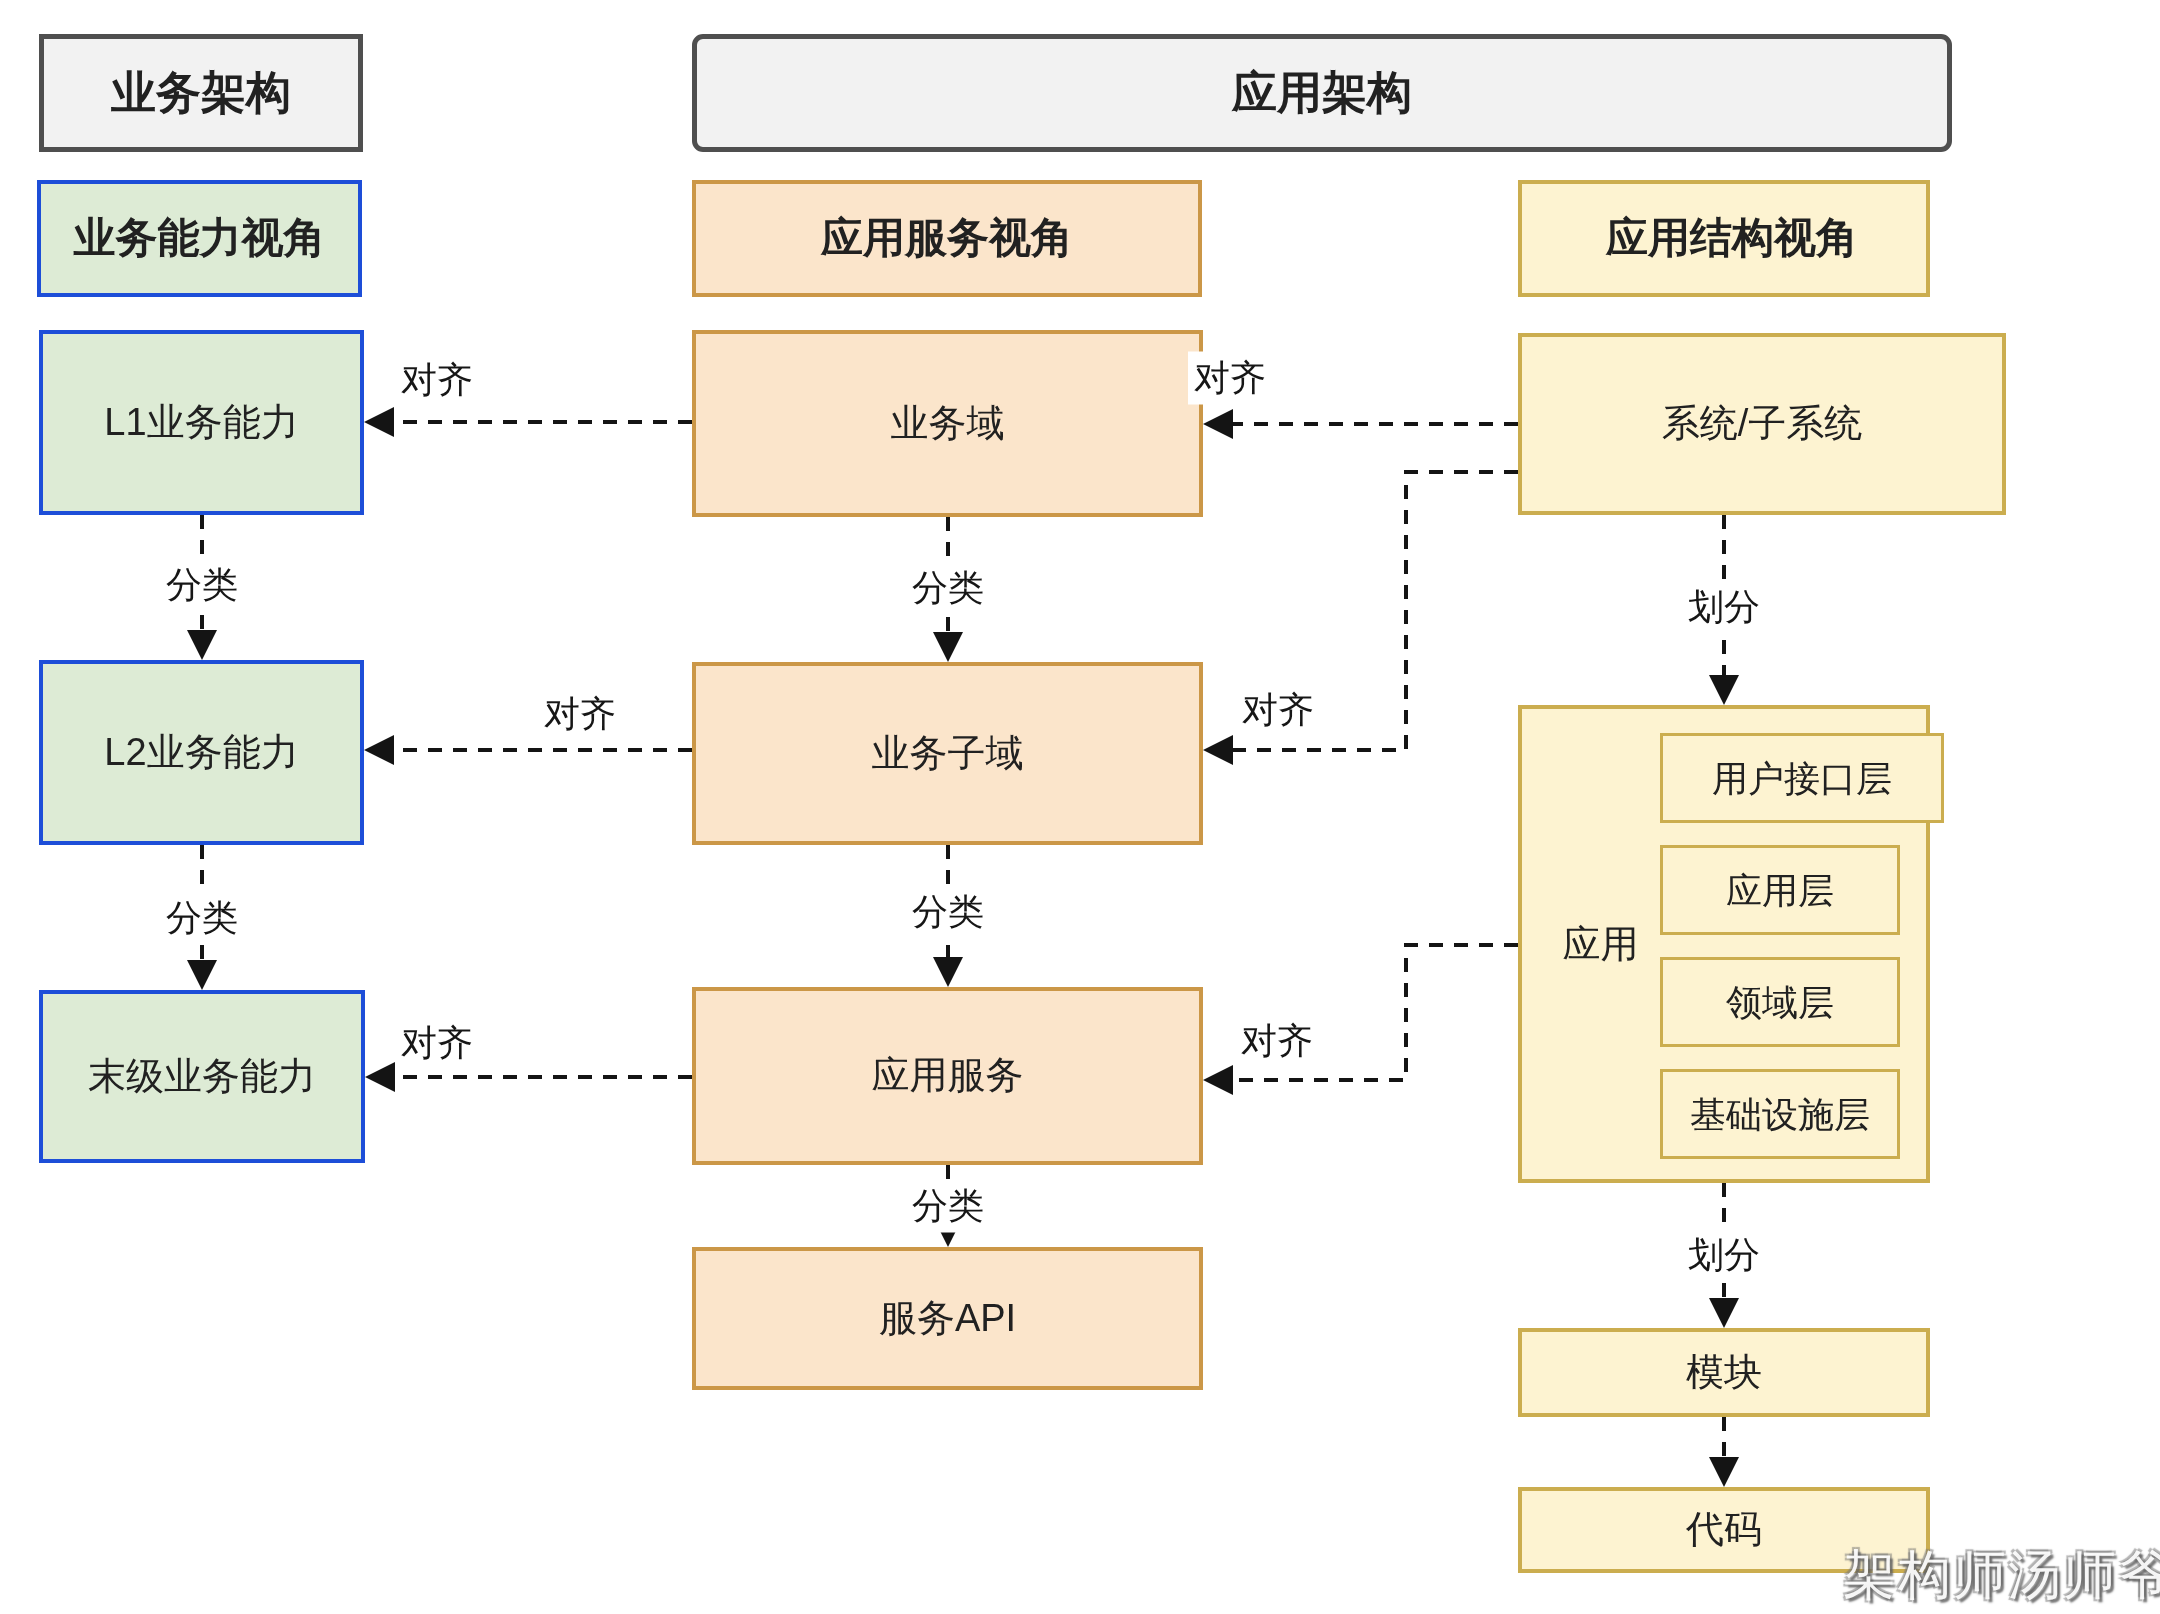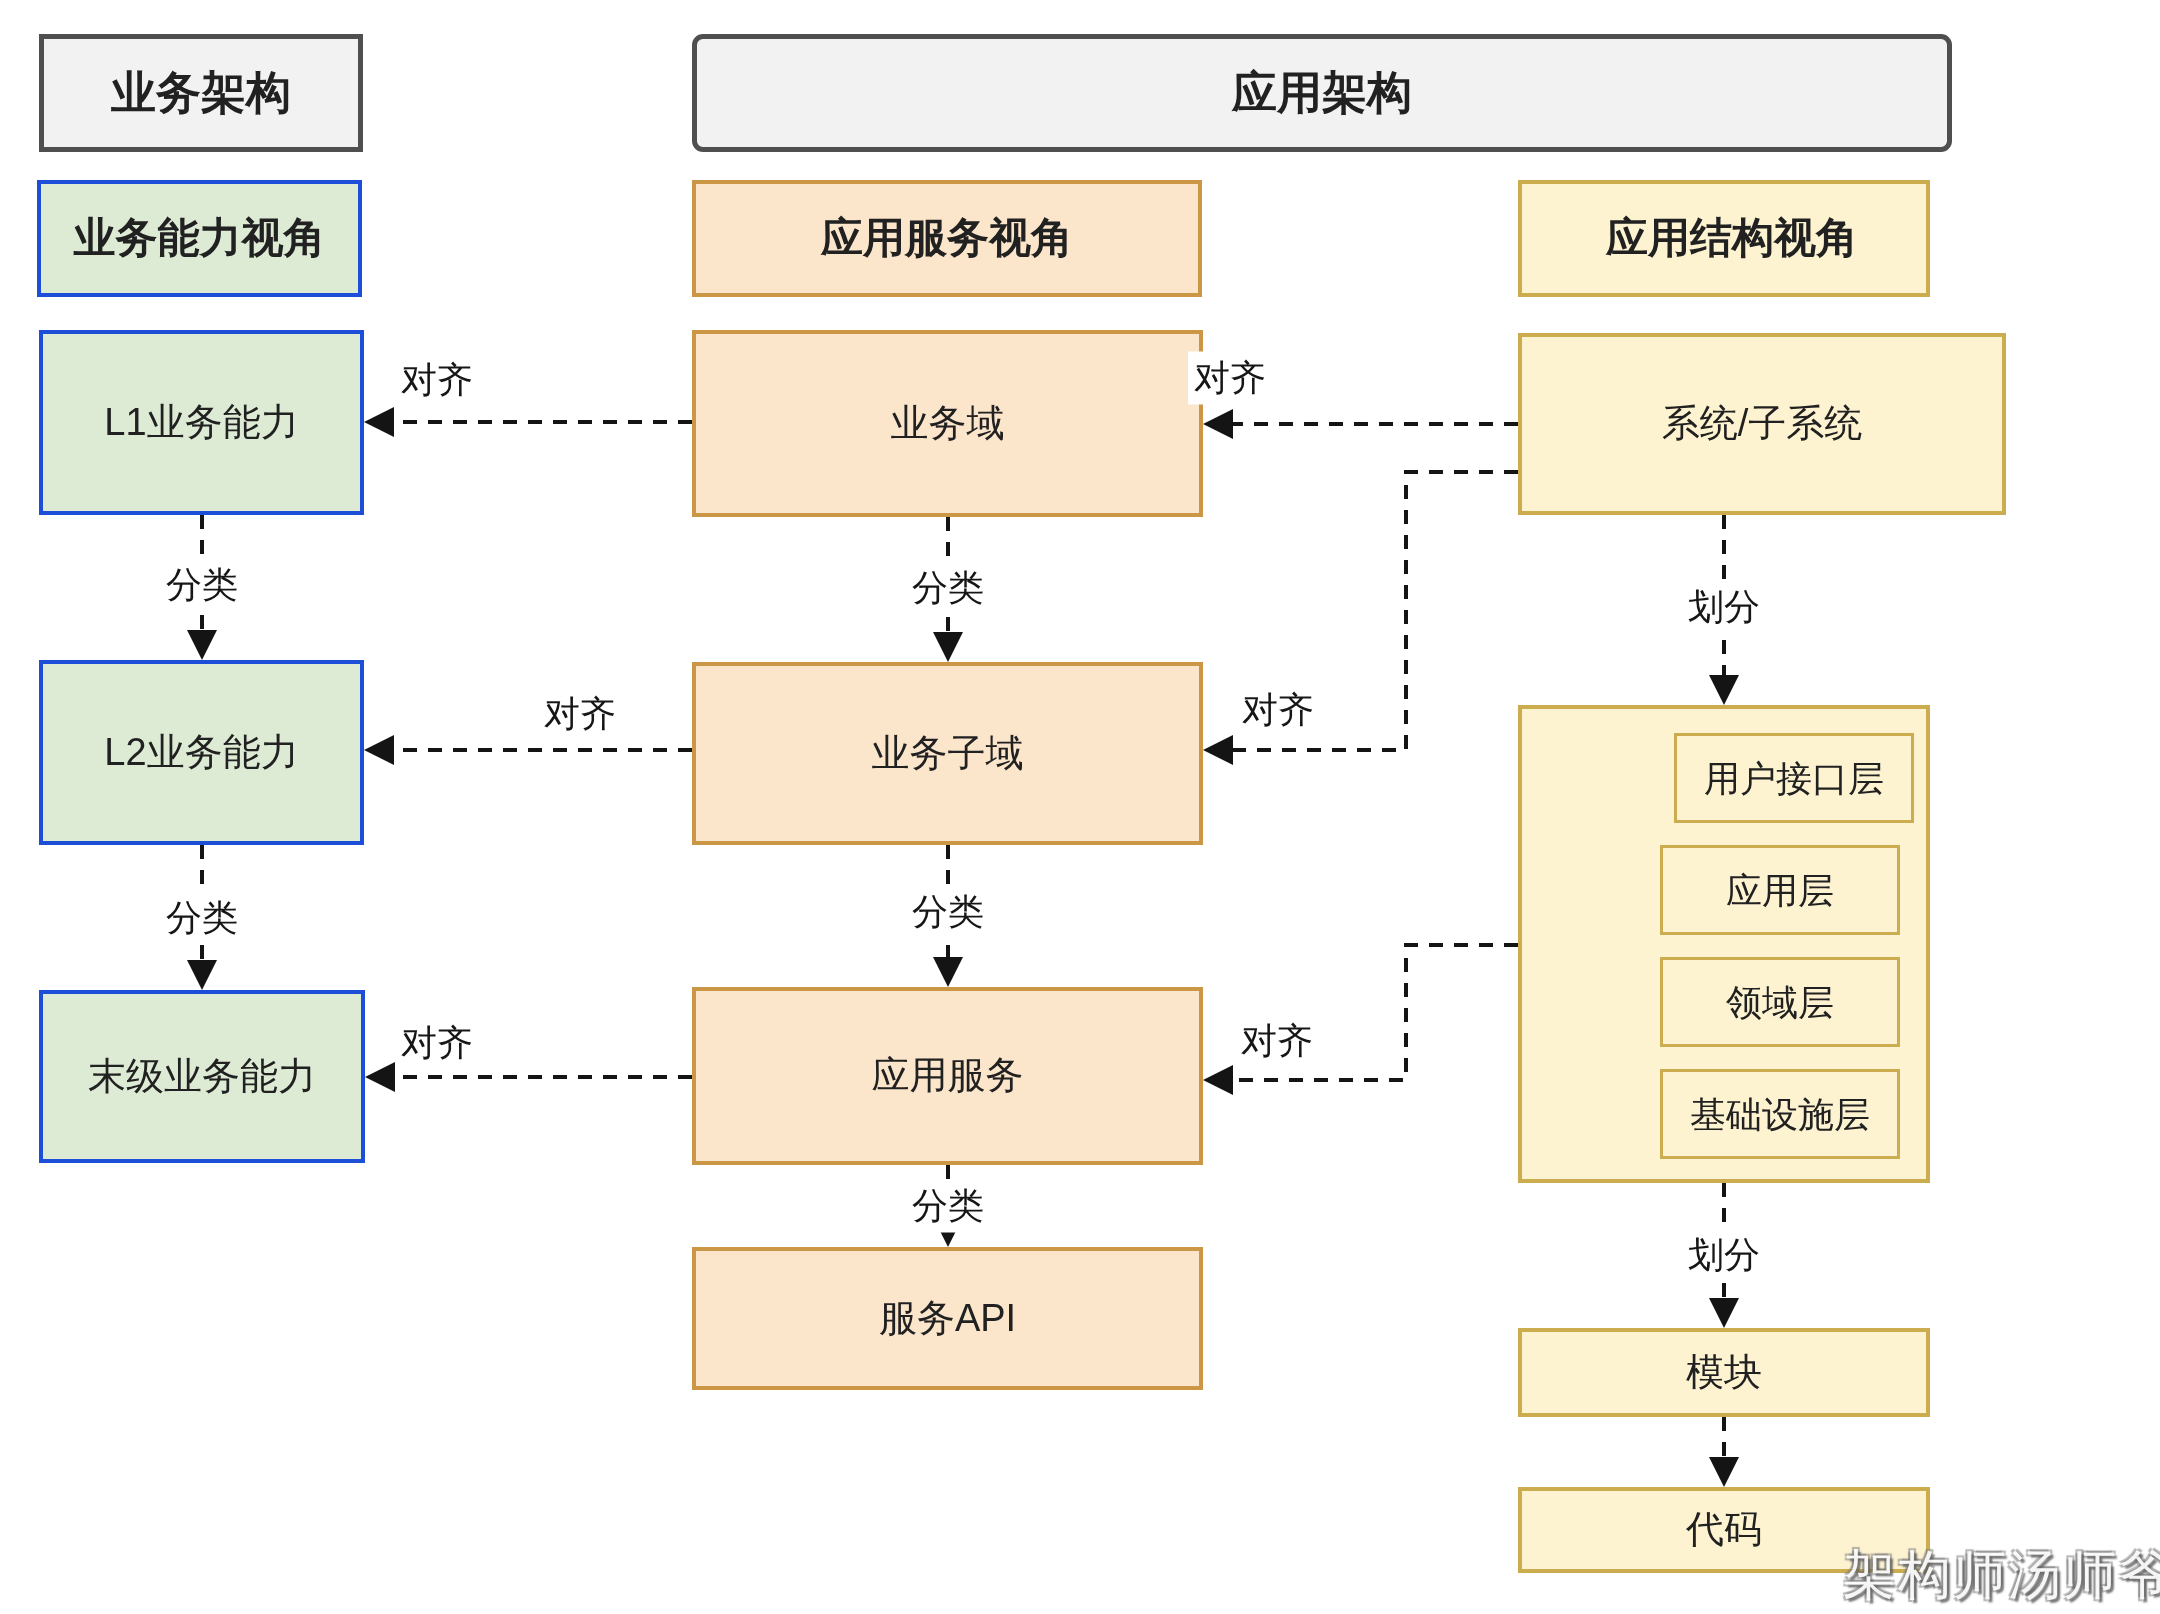--- a/index.html
+++ b/index.html
@@ -44,21 +44,21 @@
   #box-l1{left:39px;top:330px;width:325px;height:185px;}
   #box-domain{left:692px;top:330px;width:511px;height:187px;}
   #box-system{left:1518px;top:333px;width:488px;height:182px;}
   #box-l2{left:39px;top:660px;width:325px;height:185px;}
   #box-subdomain{left:692px;top:662px;width:511px;height:183px;}
   #box-leaf{left:39px;top:990px;width:326px;height:173px;}
   #box-app-service{left:692px;top:987px;width:511px;height:178px;}
   #box-service-api{left:692px;top:1247px;width:511px;height:143px;}
   #box-app{left:1518px;top:705px;width:412px;height:478px;}
   #label-app{left:1518px;top:705px;width:165px;height:478px;}
-  #box-ui-layer{left:1660px;top:733px;width:240px;height:90px;margin-left:14px;}
+  #box-ui-layer{left:1660px;top:733px;width:284px;height:90px;}
   #box-app-layer{left:1660px;top:845px;width:240px;height:90px;}
   #box-domain-layer{left:1660px;top:957px;width:240px;height:90px;}
   #box-infra-layer{left:1660px;top:1069px;width:240px;height:90px;}
   #box-module{left:1518px;top:1328px;width:412px;height:89px;}
   #box-code{left:1518px;top:1487px;width:412px;height:86px;}
 
   
   #lab-align-1{left:437px;top:380px;}
   #lab-align-2{left:1230px;top:378px;}
   #lab-align-3{left:580px;top:714px;}
@@ -126,20 +126,21 @@
   <div class="box green" id="box-l2">L2业务能力</div>
   <div class="box green" id="box-leaf">末级业务能力</div>
 
   <div class="box orange" id="box-domain">业务域</div>
   <div class="box orange" id="box-subdomain">业务子域</div>
   <div class="box orange" id="box-app-service">应用服务</div>
   <div class="box orange" id="box-service-api">服务API</div>
 
   <div class="box yellow" id="box-system">系统/子系统</div>
   <div class="box yellow" id="box-app"></div>
+  <div class="applabel" id="label-app">应用</div>
   <div class="box inner" id="box-ui-layer">用户接口层</div>
   <div class="box inner" id="box-app-layer">应用层</div>
   <div class="box inner" id="box-domain-layer">领域层</div>
   <div class="box inner" id="box-infra-layer">基础设施层</div>
   <div class="box yellow" id="box-module">模块</div>
   <div class="box yellow" id="box-code">代码</div>
 
   <div class="wlabel" id="lab-align-1">对齐</div>
   <div class="wlabel" id="lab-align-2">对齐</div>
   <div class="wlabel" id="lab-align-3">对齐</div>

